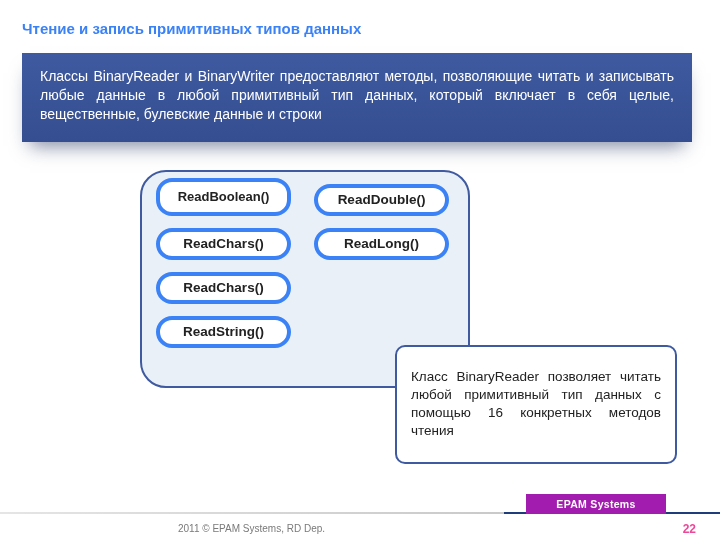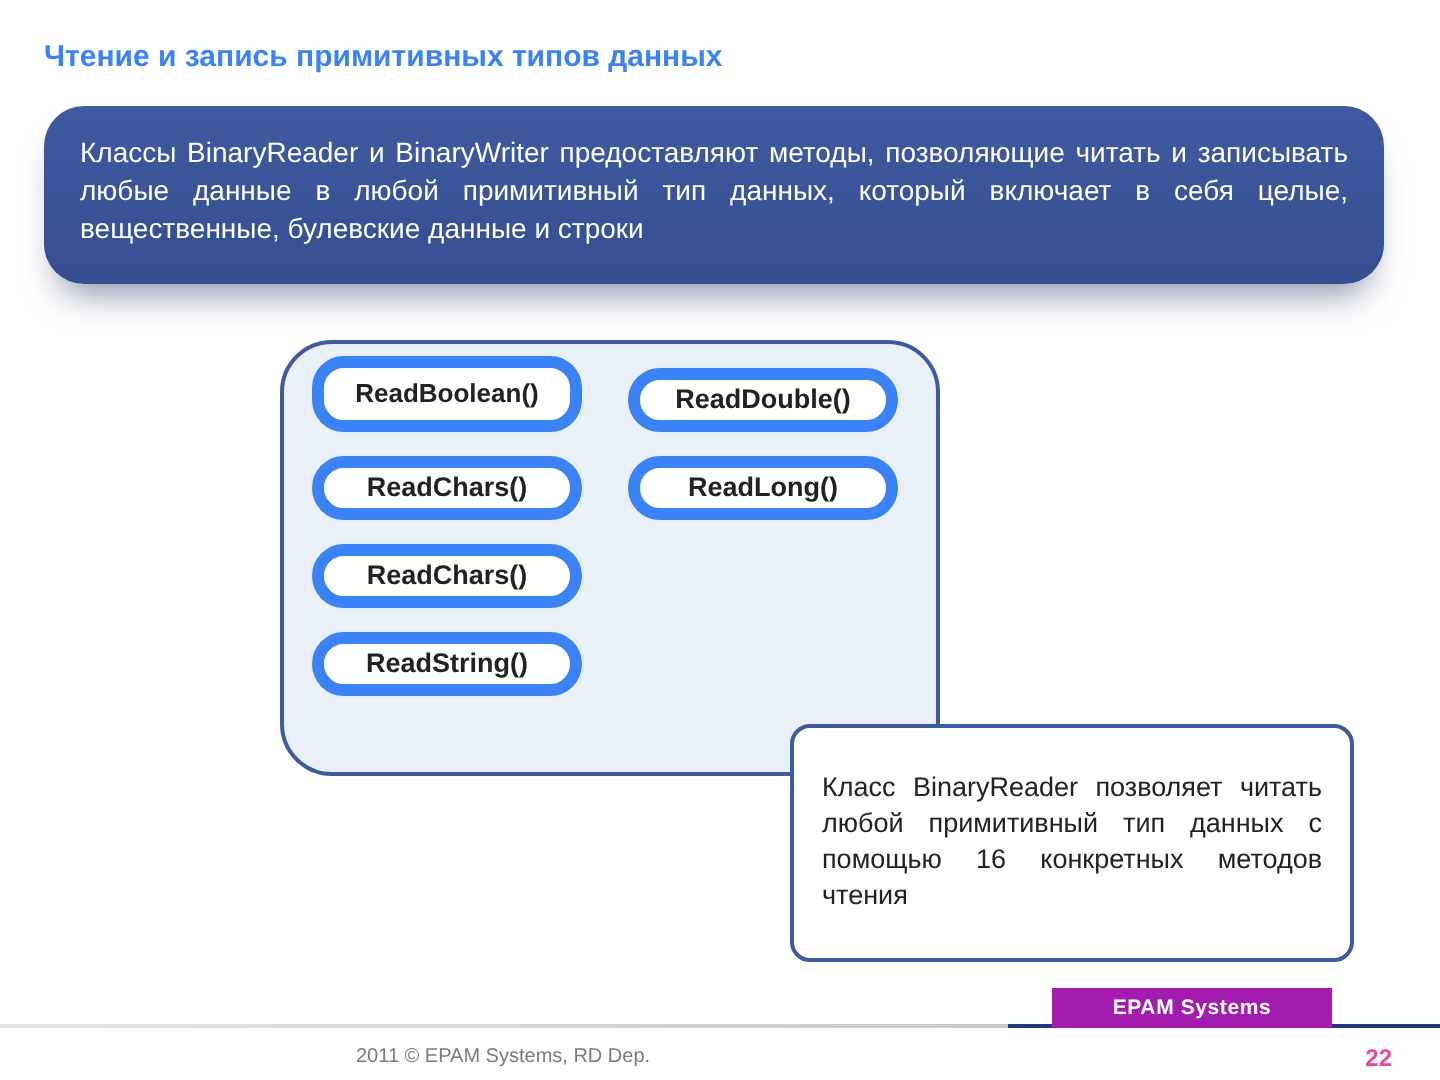--- a/index.html
+++ b/index.html
@@ -10,51 +10,51 @@
     position: relative; overflow: hidden;
   }
   .title {
     color: #3b82f6; font-weight: bold; font-size: 15px;
     padding: 20px 20px 16px 22px;
   }
   .blue-panel {
     margin: 0 28px 0 22px;
     background: linear-gradient(#3f5aa0, #354e91);
     color: #fff; font-size: 14px; line-height: 1.35;
-    border-radius: 20px;
+    border-radius: 0;
     padding: 14px 18px 18px 18px;
     text-align: justify;
     box-shadow: 0 12px 18px -8px rgba(25,40,90,0.55);
   }
   .methods-area {
     position: relative;
     margin: 28px 0 0 0;
     height: 280px;
   }
   .methods-box {
     position: absolute;
     left: 140px; top: 0;
     width: 330px; height: 218px;
     border: 2px solid #3f5aa0;
     border-radius: 26px;
     background: #eaf0f8;
   }
   .pill {
     position: absolute;
     width: 135px; height: 32px;
-    background: #fff; border: 6px solid #3b82f6;
+    background: #fff; border: 4px solid #3b82f6;
     border-radius: 16px;
     font-size: 13.5px; font-weight: bold;
     display: flex; align-items: center; justify-content: center;
     text-align: center; line-height: 1.05;
   }
   .pill.tall { height: 38px; font-size: 13px; }
   .note-box {
     position: absolute;
-    left: 395px; top: 192px;
+    left: 395px; top: 175px;
     width: 282px;
     border: 2px solid #3f5aa0;
     border-radius: 10px;
     background: #fff;
     padding: 21px 14px;
     font-size: 13.5px; line-height: 1.35;
     text-align: justify;
     color: #222;
   }
   .footer {

